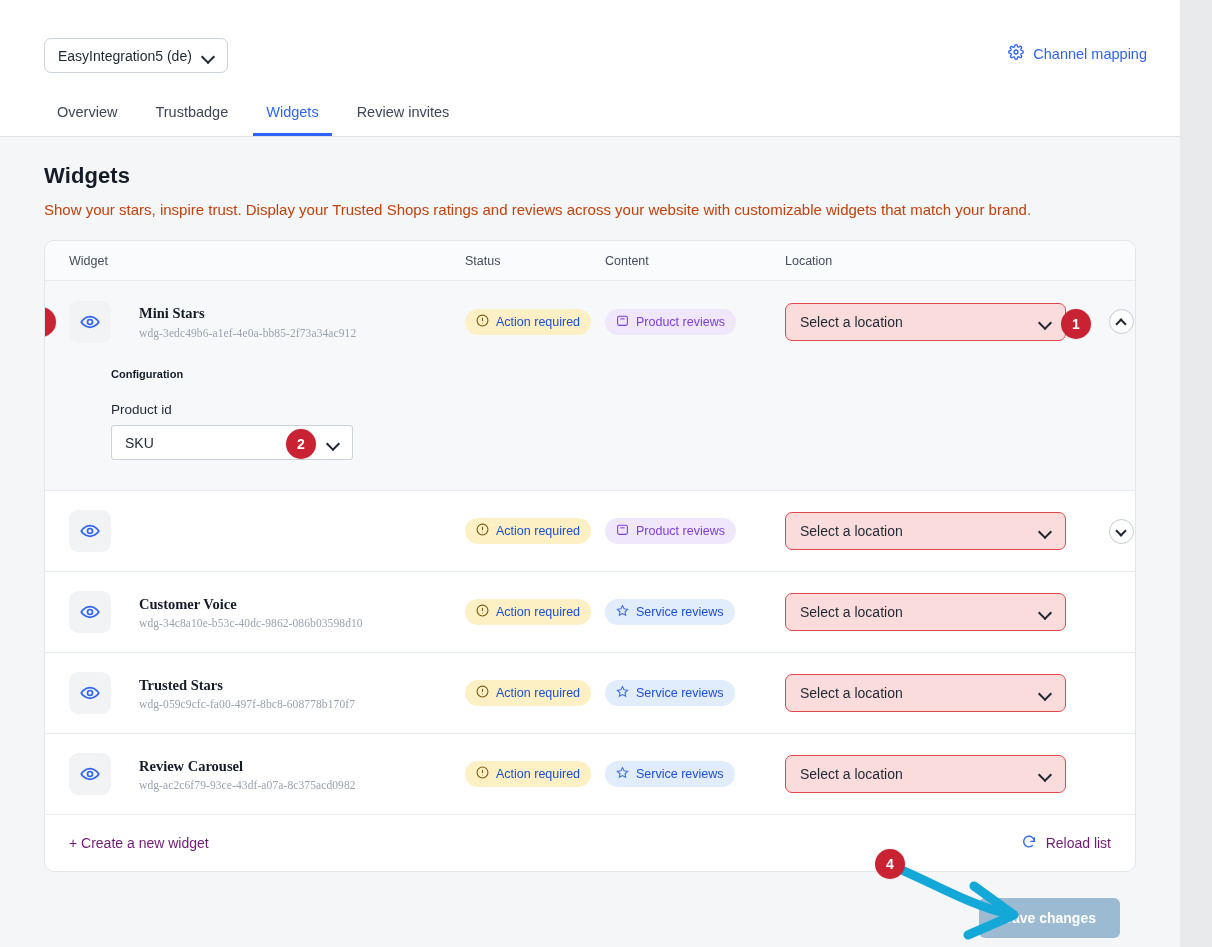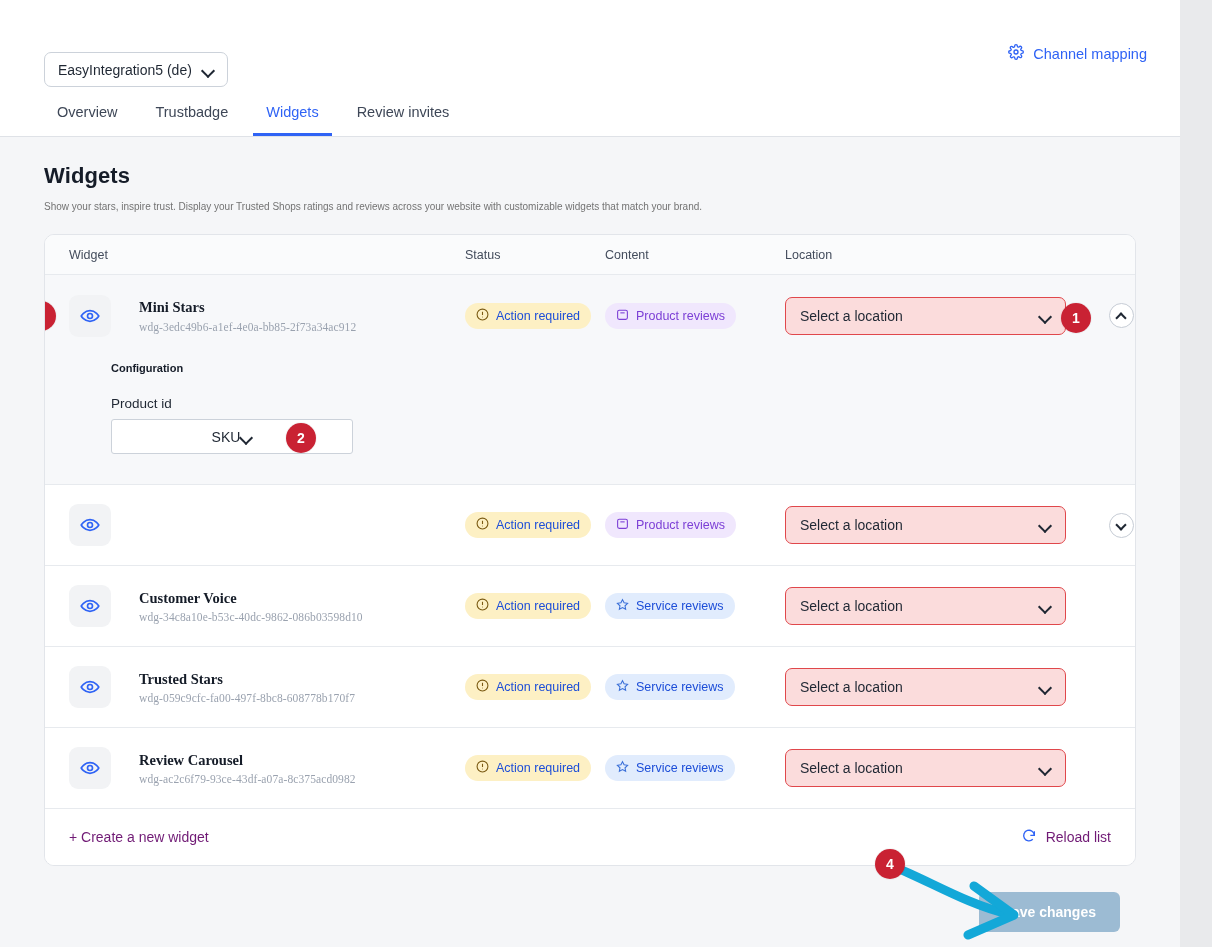--- a/index.html
+++ b/index.html
@@ -9,21 +9,21 @@
     background:#e9eaec;
     font-family:"Liberation Sans", sans-serif;
     color:#1f2733;
     overflow:hidden;
   }
   .app { position:relative; width:1180px; height:947px; background:#f5f6f8; overflow:hidden; }
 
   
   .header { background:#ffffff; border-bottom:1px solid #dfe2e7; padding:0 0 0 0; height:137px; position:relative; }
   .shop-select {
-    position:absolute; left:44px; top:52px;
+    position:absolute; left:44px; top:38px;
     display:flex; align-items:center; gap:10px;
     height:35px; padding:0 13px;
     border:1px solid #ccd2da; border-radius:7px; background:#fff;
     font-size:14px; color:#1f2733; cursor:pointer; white-space:nowrap;
   }
   .chev { display:inline-block; width:12px; height:12px; position:relative; }
   .chev::after{
     content:""; position:absolute; left:1px; top:2px;
     width:8px; height:8px; border-right:2.2px solid currentColor; border-bottom:2.2px solid currentColor;
     transform:rotate(45deg);
@@ -37,21 +37,21 @@
   .tabs { position:absolute; left:44px; bottom:0; display:flex; gap:0; }
   .tab {
     font-size:14.5px; color:#3e4757; padding:12px 13px 13px; cursor:pointer;
     border-bottom:3px solid transparent; margin-right:12px; white-space:nowrap;
   }
   .tab.active { color:#2f63f5; border-bottom-color:#2f63f5; font-weight:400; }
 
   
   .body { padding:26px 44px 0 44px; }
   .page-title { font-size:22px; font-weight:bold; color:#151c28; margin:0 0 12px; letter-spacing:.1px;}
-  .page-sub { font-size:10px; color:#737373; margin:0 0 22px; }
+  .page-sub { font-size:15px; color:#c2410c; margin:0 0 22px; }
 
   
   .card { background:#fff; border:1px solid #e2e5ea; border-radius:10px; overflow:hidden; }
   .thead { display:flex; align-items:center; height:40px; background:#fafbfc; border-bottom:1px solid #e7eaee;
            font-size:12.5px; color:#3c4椒; }
   .thead { color:#434c5c; }
   .col-widget { width:420px; padding-left:24px; }
   .col-status { width:140px; }
   .col-content { width:180px; }
   .col-location { flex:1; }
@@ -91,21 +91,21 @@
     margin-left:43px;
   }
   .round-btn .chev::after{ width:6px; height:6px; border-width:2px; }
 
   
   .config { padding:6px 0 30px 66px; }
   .config h4 { font-size:11px; font-weight:bold; margin:0 0 22px; color:#151c28;}
   .config .lbl { font-size:13.5px; color:#1f2733; margin-bottom:8px; }
   .select-sku {
     width:242px; height:35px; background:#fff; border:1px solid #ccd2da; border-radius:3px;
-    display:flex; align-items:center; justify-content:center; padding:8px 13px;
+    display:flex; align-items:center; justify-content:space-between; padding:8px 13px;
     font-size:14px; color:#1f2733; cursor:pointer; position:relative;
   }
 
   
   .cfoot { display:flex; align-items:center; justify-content:space-between; height:56px; padding:0 24px; background:#fff;}
   .link-blue { color:#701a75; font-size:14px; cursor:pointer; display:flex; align-items:center; gap:9px;}
 
   
   .save-wrap { display:flex; justify-content:flex-end; padding:26px 16px 0 0; }
   .save-btn {

